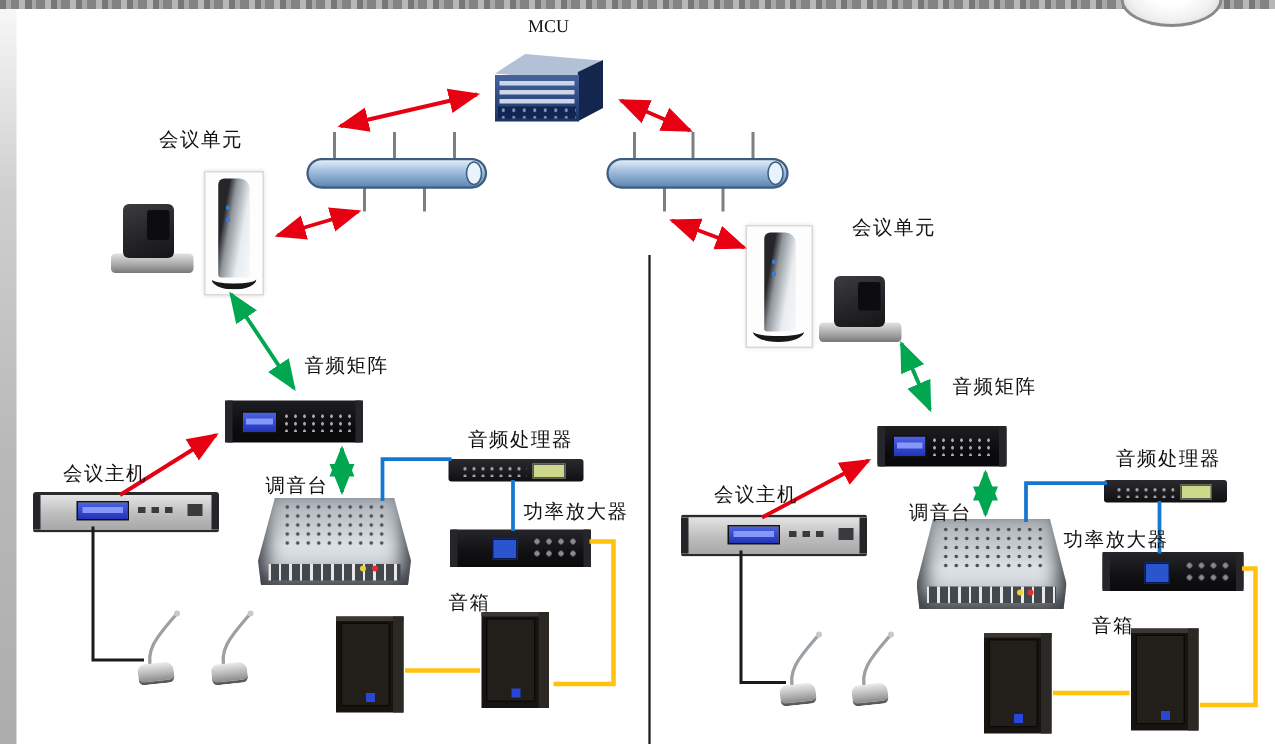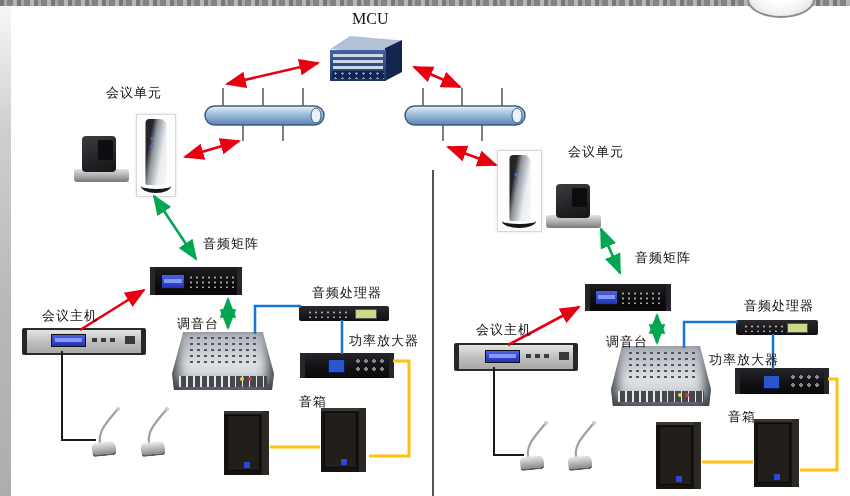--- a/index.html
+++ b/index.html
@@ -10,21 +10,21 @@
   
   .top-strip{position:absolute;left:0;top:0;width:850px;height:6px;opacity:.75;
     background:repeating-linear-gradient(90deg,#4a4a4a 0 4px,#8a8a8a 4px 7px,#5a5a5a 7px 13px,#9f9f9f 13px 17px);}
   .left-strip{position:absolute;left:0;top:6px;width:11px;height:490px;
     background:linear-gradient(180deg,#f7f7f7 0%,#cfcfcf 25%,#b9b9b9 60%,#adadad 100%);}
   .sphere{position:absolute;left:747px;top:-19px;width:64px;height:33px;border-radius:50%;
     border:2px solid #8a8a8a;background:radial-gradient(ellipse at 50% 25%,#ffffff 35%,#f0f0f0 65%,#cccccc 100%);}
   
   .title{position:absolute;left:13px;top:18px;font-size:30px;font-weight:bold;color:#000;letter-spacing:1px;white-space:nowrap;}
   .lbl{position:absolute;font-size:13px;color:#111;white-space:nowrap;letter-spacing:1px;}
-  .lbl.small{font-size:16px;letter-spacing:0;}
+  .lbl.small{font-size:12px;letter-spacing:0;}
   
   .mcu-top{position:absolute;left:330px;top:36px;width:72px;height:18px;background:#b3c1d6;
     clip-path:polygon(28% 0,100% 25%,74% 100%,0 72%);}
   .mcu-front{position:absolute;left:330px;top:50px;width:56px;height:31px;
     background:linear-gradient(180deg,#46639f 0%,#2c477f 60%,#1c3264 100%);}
   .mcu-slat{position:absolute;left:3px;width:50px;height:3px;background:#cdd6e6;}
   .mcu-vents{position:absolute;left:2px;bottom:2px;width:52px;height:8px;background:#122450;
     background-image:radial-gradient(circle,#7f98c4 1px,transparent 1.3px);background-size:7px 5px;}
   .mcu-side{position:absolute;left:385px;top:40px;width:17px;height:41px;background:#14264e;
     clip-path:polygon(0 20%,100% 0,100% 78%,0 100%);}

